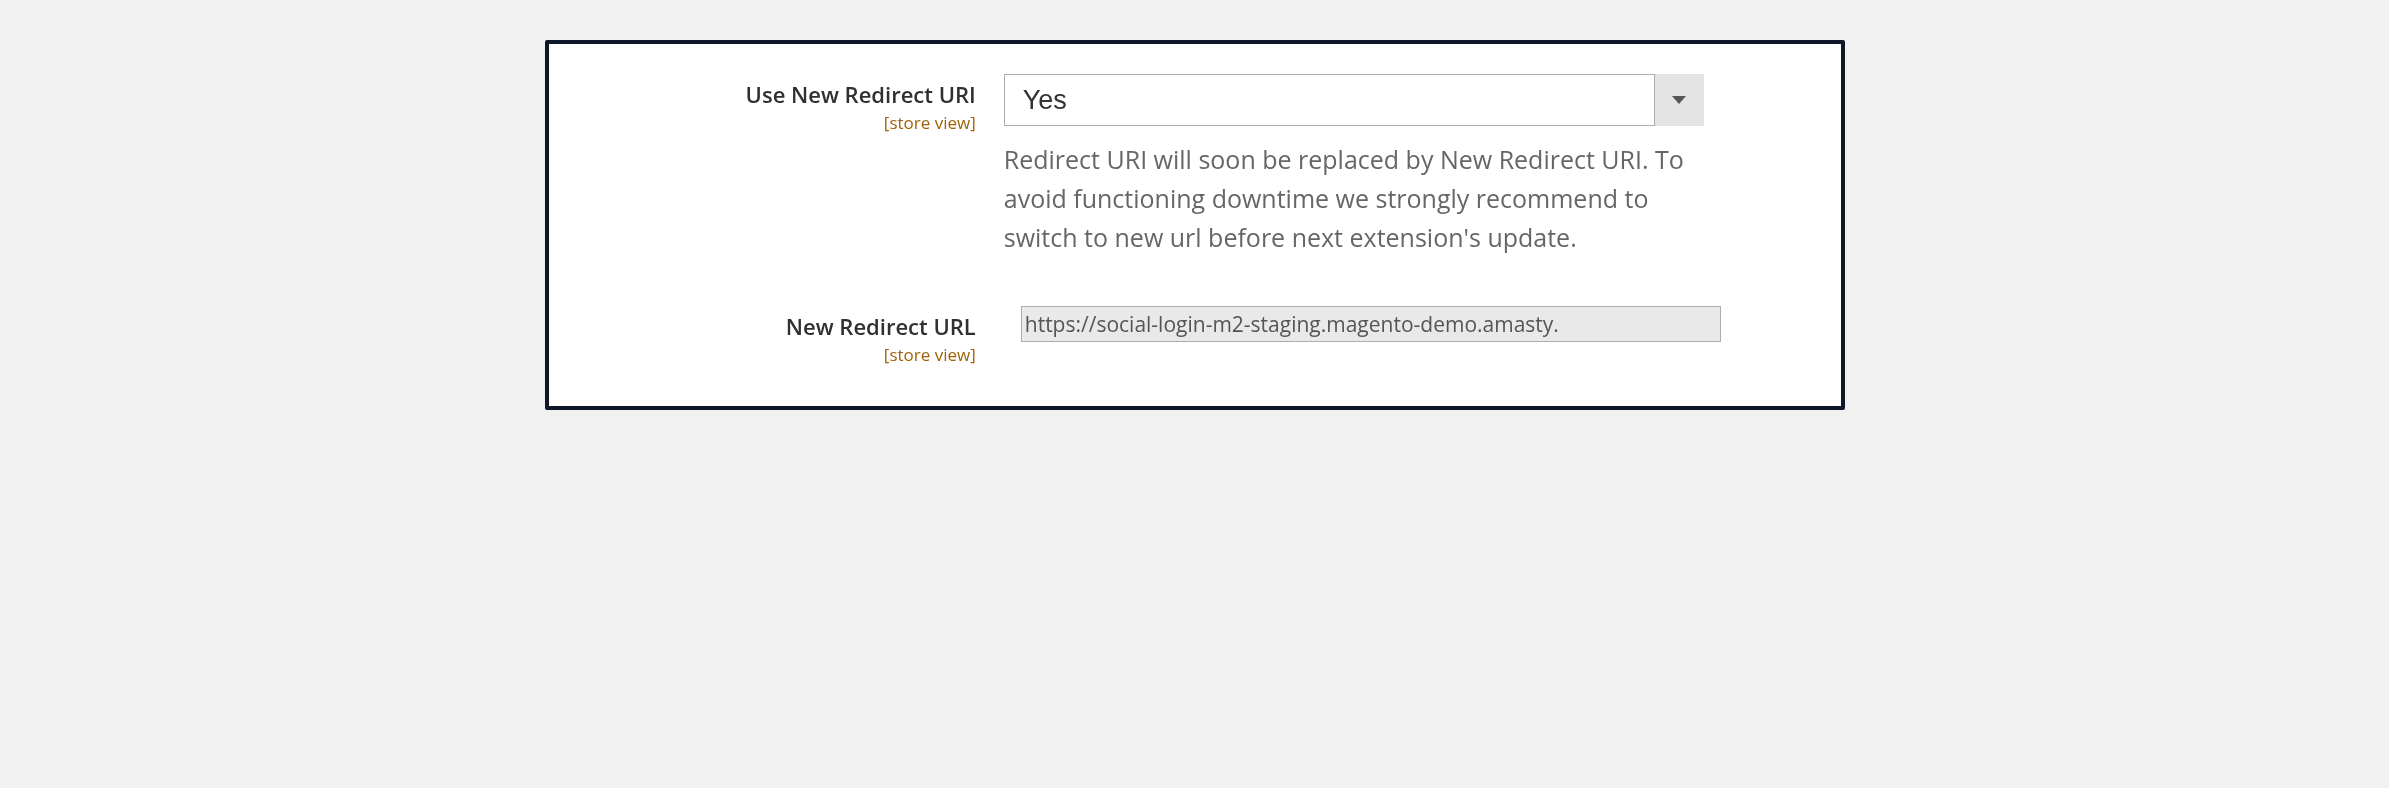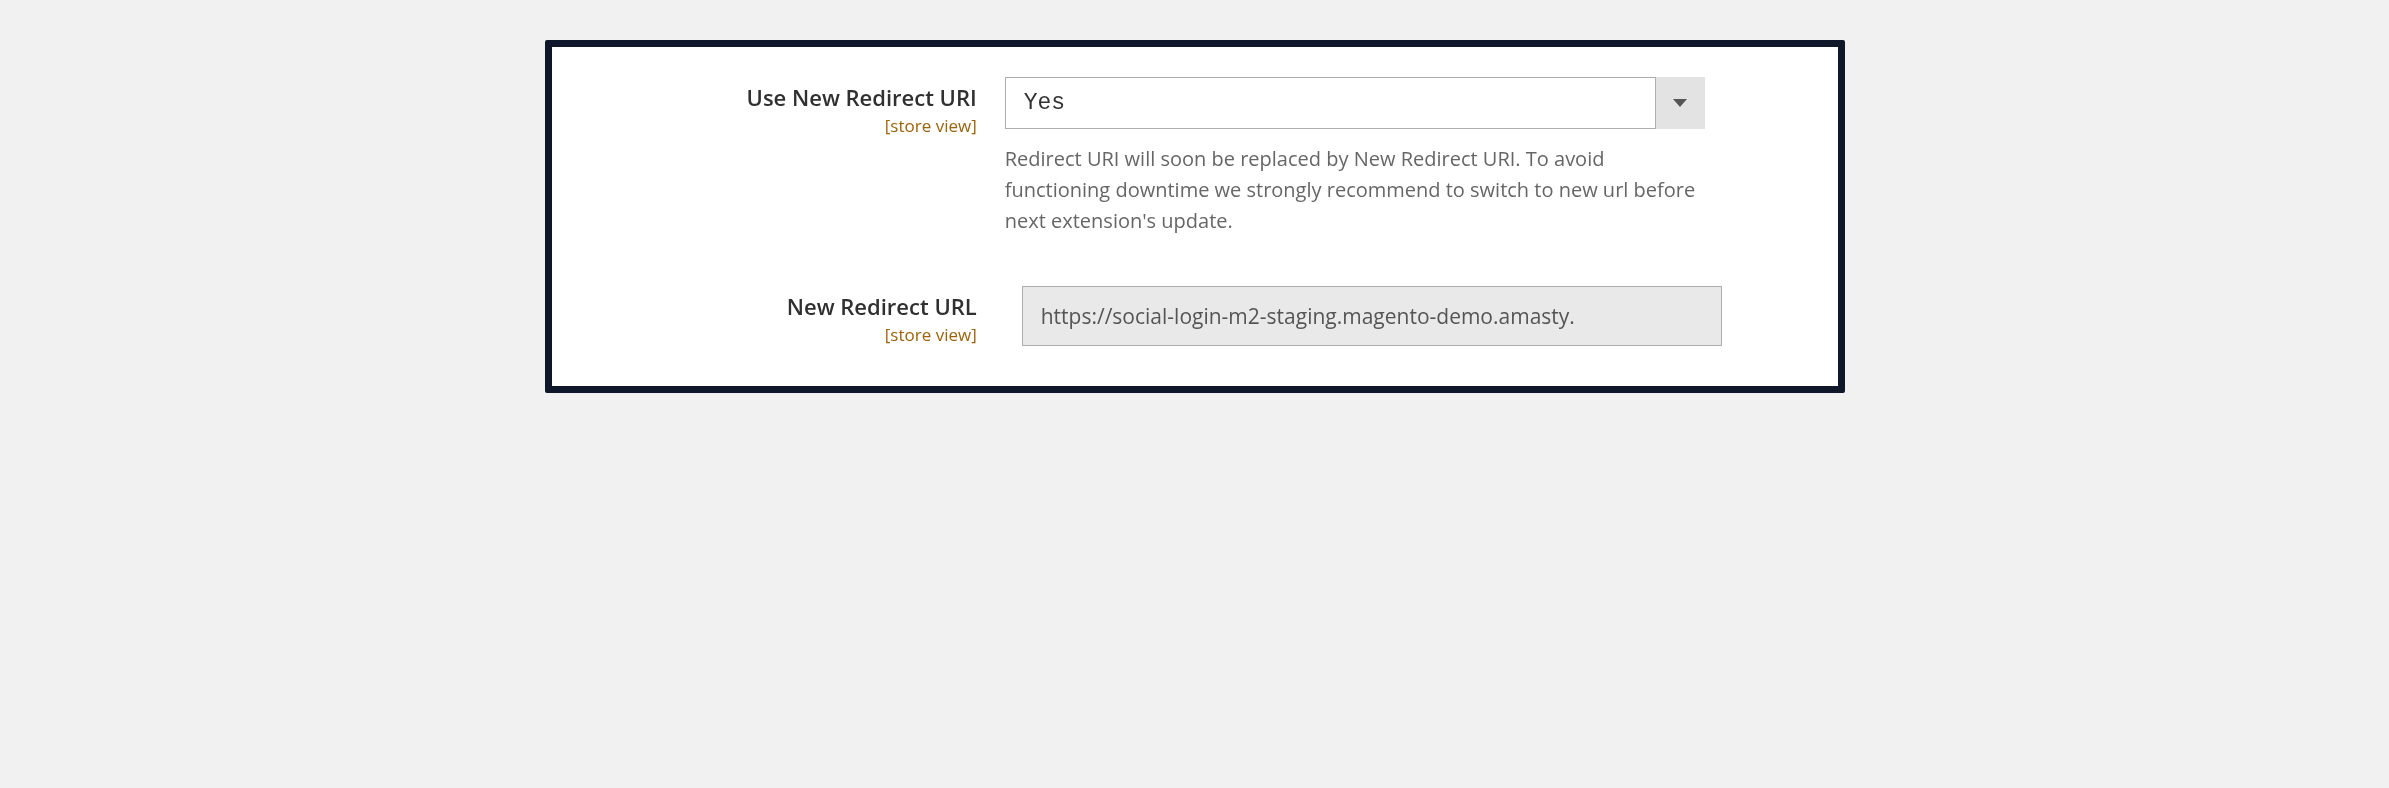--- a/index.html
+++ b/index.html
@@ -3,21 +3,21 @@
   <meta charset="utf-8">
   <style>
     * { box-sizing: border-box; margin: 0; padding: 0; }
     body {
       background: #f1f1f1;
       font-family: 'Open Sans', 'Helvetica Neue', Arial, sans-serif;
       padding: 40px;
     }
     .panel {
       background: #ffffff;
-      border: 7px solid #0f172a;
+      border: 4px solid #0f172a;
       border-radius: 2px;
       padding: 30px 50px 40px 50px;
       max-width: 1300px;
       margin: 0 auto;
     }
     .field-row {
       display: flex;
       align-items: flex-start;
       margin-bottom: 50px;
     }
@@ -47,56 +47,56 @@
     }
     .select-wrap {
       position: relative;
       width: 100%;
     }
     .select-input {
       width: 100%;
       height: 52px;
       border: 1px solid #adadad;
       background: #ffffff;
-      font-size: 23px;
+      font-size: 27px;
       color: #333333;
       padding: 0 60px 0 18px;
       appearance: none;
       -webkit-appearance: none;
       outline: none;
-      font-family: Liberation Mono, monospace;
+      font-family: Liberation Sans, sans-serif;
     }
     .select-arrow {
       position: absolute;
       right: 0;
       top: 0;
       width: 50px;
       height: 52px;
       background: #e3e3e3;
       border-left: 1px solid #adadad;
       display: flex;
       align-items: center;
       justify-content: center;
       pointer-events: none;
     }
     .select-arrow svg { width: 14px; height: 10px; fill: #555555; }
     .help-text {
       color: #666666;
-      font-size: 20px;
+      font-size: 25px;
       line-height: 1.55;
       margin-top: 14px;
     }
     .readonly-input {
       width: 100%;
-      height: 60px;
+      height: 36px;
       border: 1px solid #adadad;
       background: #e9e9e9;
       font-size: 21px;
       color: #555555;
-      padding: 0 18px;
+      padding: 0 3px;
       outline: none;
       font-family: inherit;
       overflow: hidden;
       text-overflow: clip;
       white-space: nowrap;
     }
   </style>
 </head>
 <body>
 

